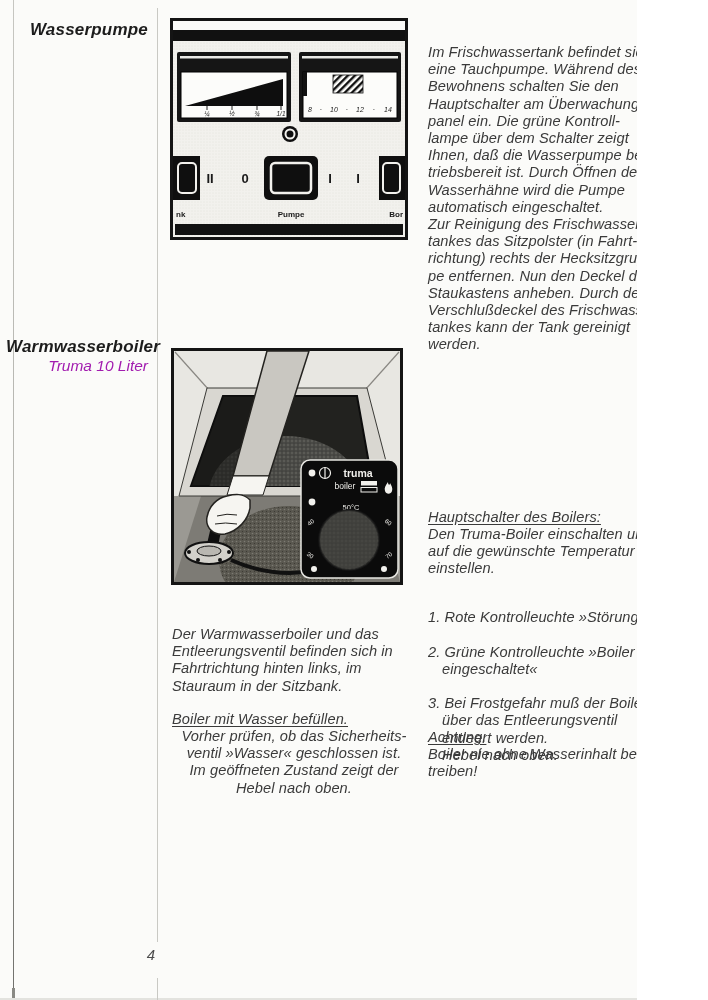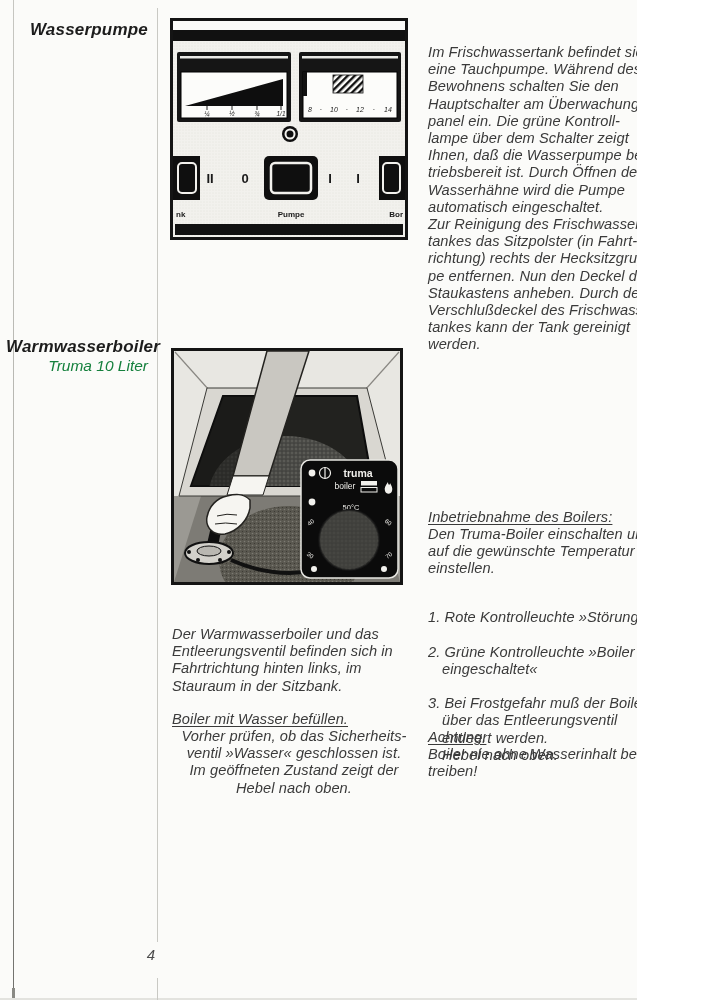--- a/index.html
+++ b/index.html
@@ -14,21 +14,21 @@
   .edge-left{left:13px;top:0;width:1px;height:1000px;background:linear-gradient(#c6c6c1,#b4b4af,#6f6f6b);}
   .edge-left-foot{left:12px;top:988px;width:3px;height:12px;background:#8a8a85;}
   .edge-right{left:700px;top:0;width:1px;height:1000px;background:#ececE8;opacity:.8;}
   .edge-bottom{left:0;top:998px;width:708px;height:2px;background:#e3e3df;}
   .rule-top{left:157px;top:8px;width:1px;height:934px;background:#c9c9c4;}
   .rule-bottom{left:157px;top:978px;width:1px;height:22px;background:#c9c9c4;}
 
   
   .margin-col{position:absolute;left:6px;width:142px;text-align:right;color:#1c1c1c;}
   .m-head{font-weight:700;font-size:17px;line-height:19px;letter-spacing:.2px;}
-  .m-sub{font-weight:400;font-size:15.5px;line-height:19px;color:#15803d;}
+  .m-sub{font-weight:400;font-size:15.5px;line-height:19px;color:#a21caf;}
 
   
   .tblock{
     position:absolute;width:244px;
     font-size:14.6px;line-height:17.2px;
     white-space:pre-line;letter-spacing:.1px;margin-top:30px;
   }
   .u{text-decoration:underline;text-underline-offset:2px;}
   .list-item{padding-left:14px;text-indent:-14px;white-space:pre-line;}
   .pagenum{position:absolute;left:138px;top:946px;width:26px;text-align:center;
@@ -236,21 +236,21 @@
 Wasserhähne wird die Pumpe
 automatisch eingeschaltet.
 Zur Reinigung des Frischwasser-
 tankes das Sitzpolster (in Fahrt-
 richtung) rechts der Hecksitzgrup-
 pe entfernen. Nun den Deckel des
 Staukastens anheben. Durch den
 Verschlußdeckel des Frischwasser-
 tankes kann der Tank gereinigt
 werden.</div>
-  <div class="tblock u" style="left:428px;top:479px;">Inbetriebnahme des Boilers:</div>
+  <div class="tblock u" style="left:428px;top:479px;">Hauptschalter des Boilers:</div>
   <div class="tblock" style="left:428px;top:496px;">Den Truma-Boiler einschalten und
 auf die gewünschte Temperatur
 einstellen.</div>
   <div class="tblock" style="left:428px;top:562px;">
     <div class="list-item">1. Rote Kontrolleuchte »Störung«</div>
     <div class="list-item">2. Grüne Kontrolleuchte »Boiler
 eingeschaltet«</div>
     <div class="list-item">3. Bei Frostgefahr muß der Boiler
 über das Entleerungsventil
 entleert werden.

